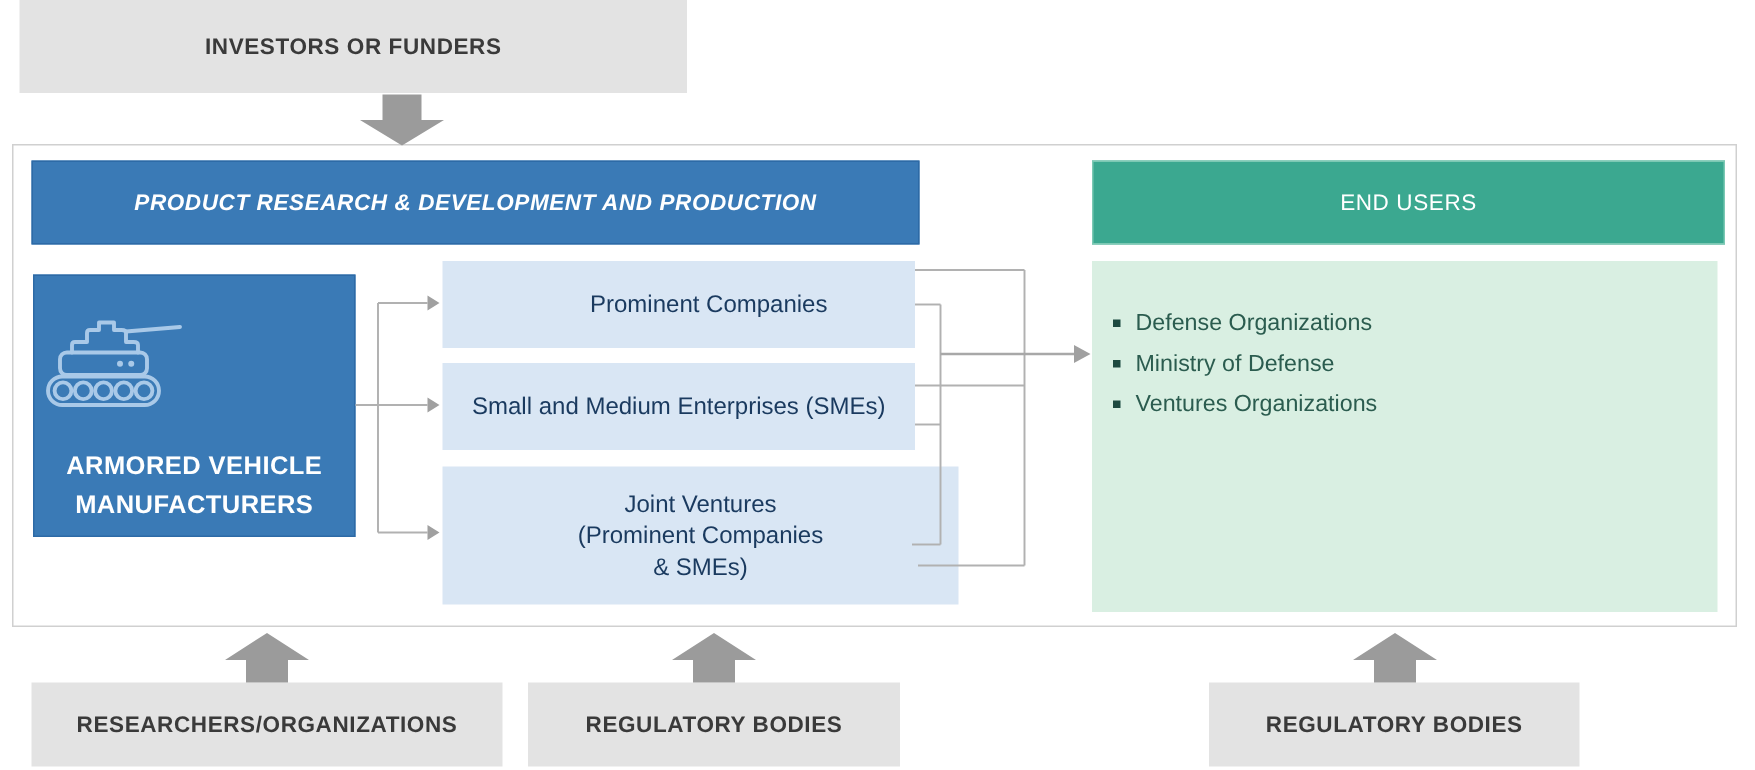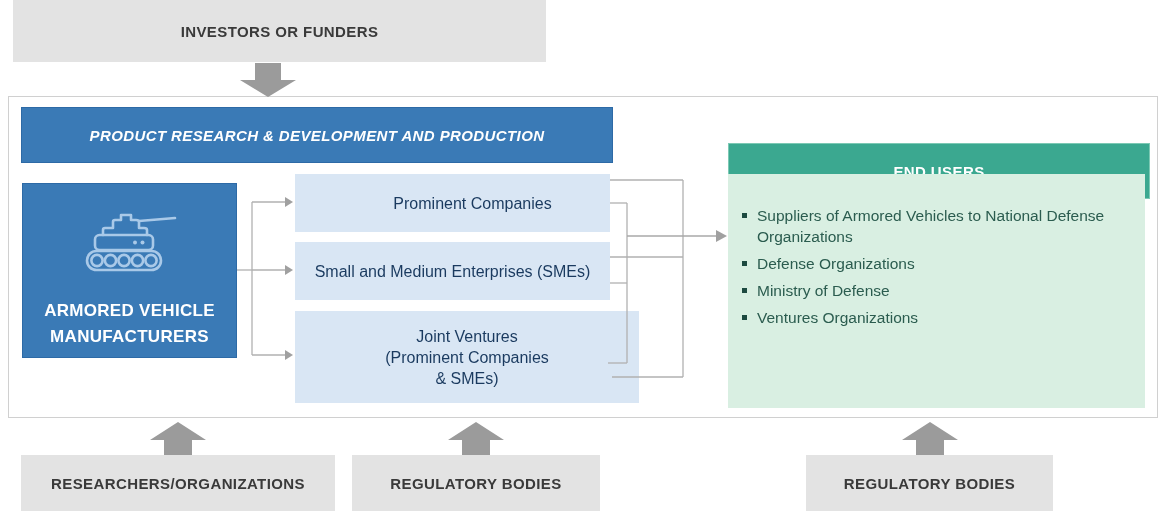--- a/index.html
+++ b/index.html
@@ -16,27 +16,27 @@
     letter-spacing:.4px;
   }
 
   
   .hdr-blue{
     background:#3a7ab6;border:1px solid #2d6aa6;color:#ffffff;
     font-weight:700;font-size:15px;letter-spacing:.4px;
   }
   .hdr-teal{
     background:#3ba890;border:1px solid #7cc9b4;color:#ffffff;
-    font-weight:700;font-size:15px;letter-spacing:.4px;margin-top:36px;
+    font-weight:400;font-size:15px;letter-spacing:.4px;
   }
 
   
   .mfr-box{
     background:#3a7ab6;border:1px solid #2d6aa6;color:#ffffff;
-    display:flex;flex-direction:column;align-items:center;
+    display:flex;flex-direction:column;align-items:flex-start;
   }
   .mfr-box .icon-wrap{margin-top:20px;height:70px;}
   .mfr-label{
     margin-top:24px;font-weight:700;font-size:17px;line-height:26px;
     text-align:center;letter-spacing:.3px;padding:0 14px;
   }
 
   
   .prod-box{
     background:#d9e6f4;color:#1a3a5f;font-size:16px;line-height:21px;
@@ -59,21 +59,21 @@
   
   .frame{border:1px solid #d0d0d0;background:#ffffff;}
 
   svg.overlay{position:absolute;left:0;top:0;pointer-events:none;}
 </style>
 </head>
 <body>
 
 <div id="canvas">
 
-  <div class="abs gray-box center" style="left:13px;top:0;width:533px;height:62px;">
+  <div class="abs gray-box center" style="left:13px;top:0;width:445px;height:62px;">
     <span>INVESTORS OR FUNDERS</span>
   </div>
 
   <div class="abs frame" style="left:8px;top:96px;width:1150px;height:322px;"></div>
 
   <div class="abs hdr-blue center" style="left:21px;top:107px;width:592px;height:56px;font-style:italic;">
     <span>PRODUCT RESEARCH &amp; DEVELOPMENT AND PRODUCTION</span>
   </div>
   <div class="abs hdr-teal center" style="left:728px;top:107px;width:422px;height:56px;">
     <span>END USERS</span>
@@ -106,21 +106,20 @@
   <div class="abs prod-box center" style="left:295px;top:242px;width:315px;height:58px;text-align:center;">
     <span>Small and Medium Enterprises (SMEs)</span>
   </div>
   <div class="abs prod-box center" style="left:295px;top:311px;width:344px;height:92px;">
     <span class="preline">Joint Ventures
 (Prominent Companies
 &amp; SMEs)</span>
   </div>
 
   <div class="abs eu-box" style="left:728px;top:174px;width:417px;height:234px;">
-    <div class="eu-item">Suppliers of Armored Vehicles to National Defense Organizations</div>
     <div class="eu-item">Defense Organizations</div>
     <div class="eu-item">Ministry of Defense</div>
     <div class="eu-item">Ventures Organizations</div>
   </div>
 
   <div class="abs gray-box center" style="left:21px;top:455px;width:314px;height:56px;">
     <span>RESEARCHERS/ORGANIZATIONS</span>
   </div>
   <div class="abs gray-box center" style="left:352px;top:455px;width:248px;height:56px;">
     <span>REGULATORY BODIES</span>

